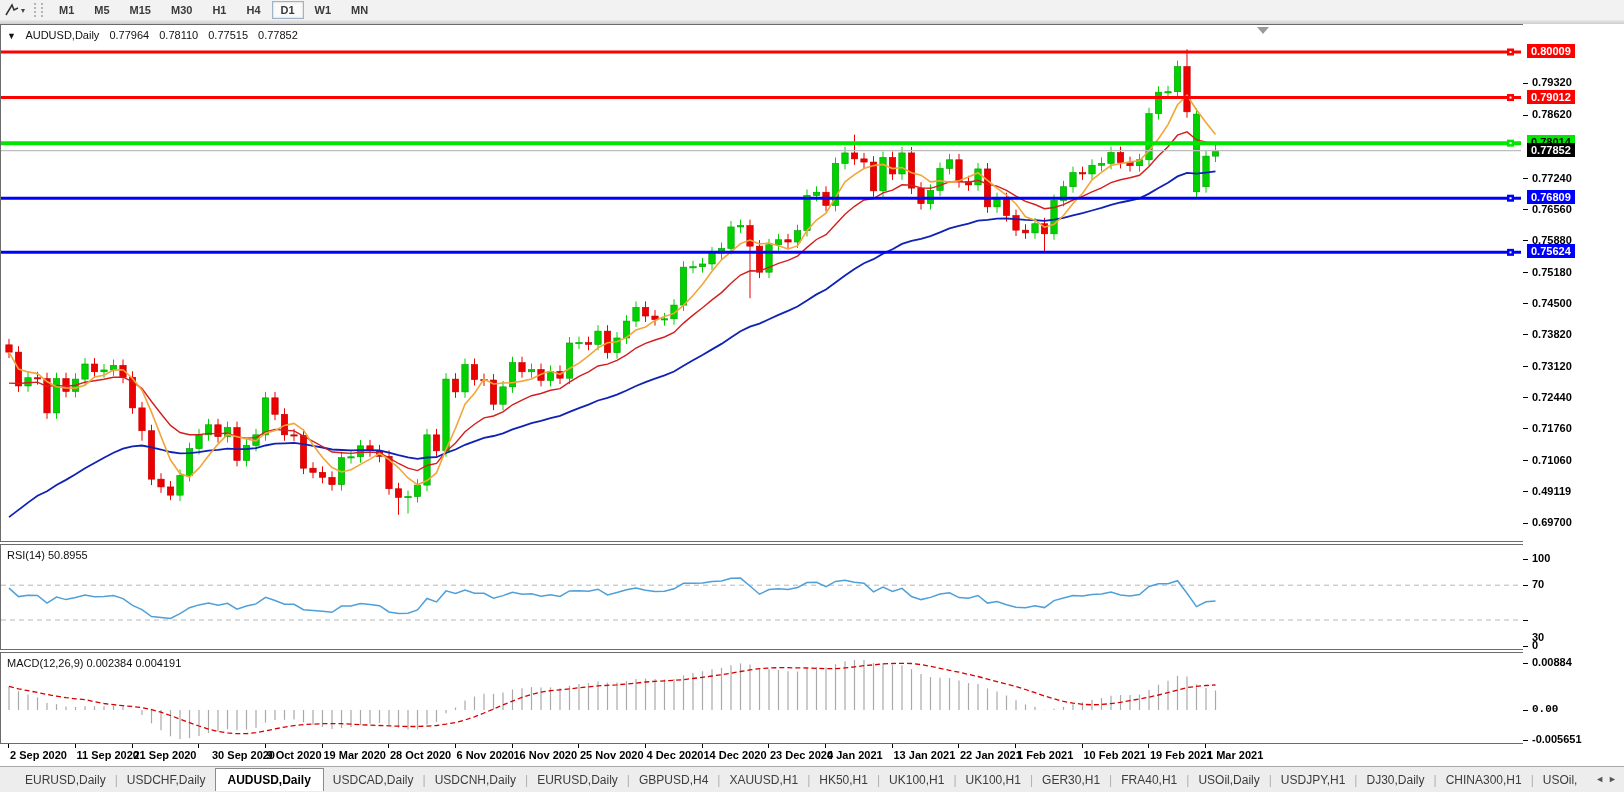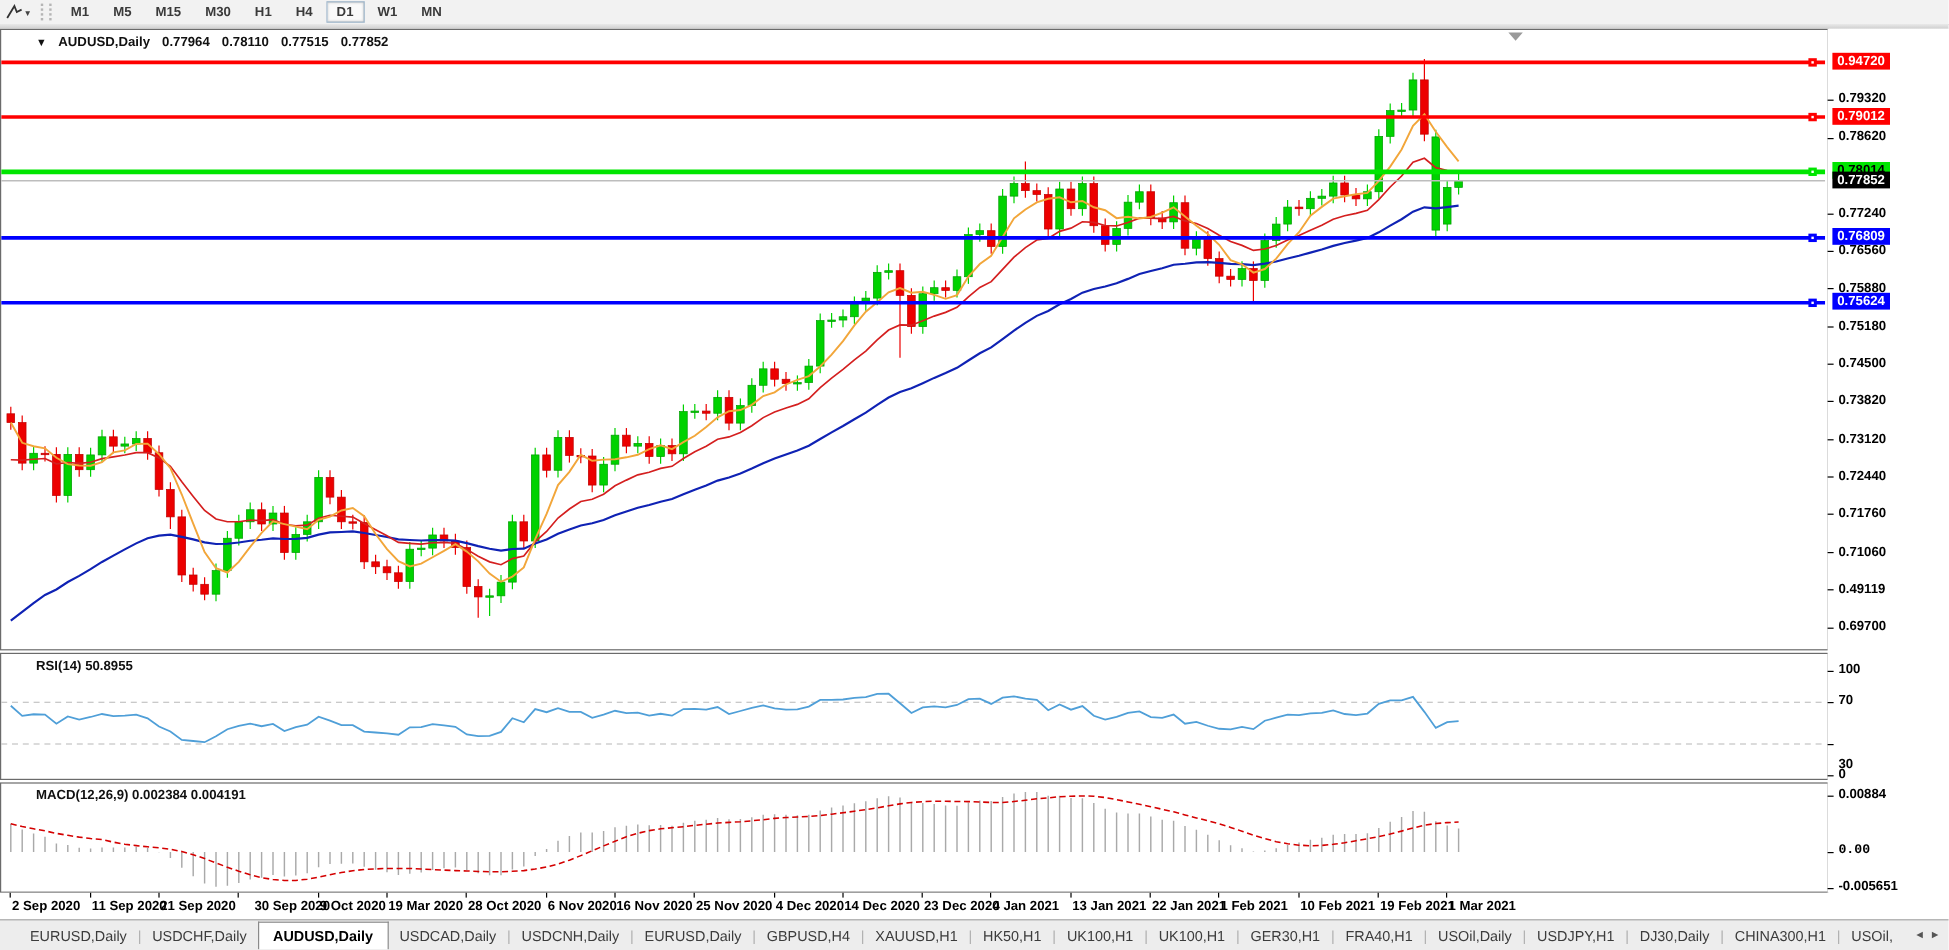--- a/index.html
+++ b/index.html
@@ -14,21 +14,21 @@
   .tf-btn{padding:2px 8px;margin:0 1px;font-weight:700;color:#3a3a3a;border:1px solid transparent;cursor:pointer;}
   .tf-btn.active{background:#fafafa;border:1px solid #9db4c8;box-shadow:inset 0 0 2px #bbb;}
   #strip{position:absolute;left:0;top:20px;width:1624px;height:4px;
          background:linear-gradient(#e9e9e9,#cfcfcf);}
   
   .pane{position:absolute;left:0;background:#fff;border:1px solid #6b6b6b;}
   #main-pane{top:24px;width:1522px;height:516px;}
   #rsi-pane{top:544px;width:1522px;height:104px;}
   #macd-pane{top:652px;width:1522px;height:90px;}
   .pane svg{position:absolute;left:0;top:0;}
-  .pane-label{position:absolute;left:6px;top:4px;font-size:11px;font-weight:700;color:#111;white-space:nowrap;z-index:5;margin-left:23px;}
+  .pane-label{position:absolute;left:6px;top:4px;font-size:11px;font-weight:400;color:#111;white-space:nowrap;z-index:5;}
   #chart-header span{margin-right:7px;}
   #shift-marker{position:absolute;left:1256px;top:2px;width:0;height:0;
       border-left:6px solid transparent;border-right:6px solid transparent;border-top:7px solid #9a9a9a;}
   
   #price-axis{position:absolute;left:1523px;top:24px;width:101px;height:720px;background:#fff;}
   .ax-label{position:absolute;left:9px;font-size:11px;font-weight:700;color:#000;white-space:nowrap;}
   .ax-tick{position:absolute;left:0;width:5px;height:1px;background:#000;}
   .badge{position:absolute;left:4px;font-size:11px;font-weight:700;padding:1px 4px 1px 4px;white-space:nowrap;}
   
   #time-axis{position:absolute;left:0;top:744px;width:1624px;height:22px;background:#fff;}
@@ -515,21 +515,21 @@
       <div class="ax-tick" style="top: 373.328px;"></div>
       <div class="ax-label" style="top: 366.828px;">0.72440</div>
       <div class="ax-tick" style="top: 404.397px;"></div>
       <div class="ax-label" style="top: 397.897px;">0.71760</div>
       <div class="ax-tick" style="top: 436.38px;"></div>
       <div class="ax-label" style="top: 429.88px;">0.71060</div>
       <div class="ax-tick" style="top: 467.449px;"></div>
       <div class="ax-label" style="top: 460.949px;">0.49119</div>
       <div class="ax-tick" style="top: 498.518px;"></div>
       <div class="ax-label" style="top: 492.018px;">0.69700</div>
-      <div class="badge" style="top: 20px; background: rgb(255, 0, 0); color: rgb(255, 255, 255);">0.94720</div>
+      <div class="badge" style="top: 20px; background: rgb(255, 0, 0); color: rgb(255, 255, 255);">0.80009</div>
       <div class="badge" style="top: 65.5529px; background: rgb(255, 0, 0); color: rgb(255, 255, 255);">0.79012</div>
       <div class="badge" style="top: 111.152px; background: rgb(0, 230, 0); color: rgb(0, 0, 0);">0.78014</div>
       <div class="badge" style="top: 166.208px; background: rgb(0, 0, 255); color: rgb(255, 255, 255);">0.76809</div>
       <div class="badge" style="top: 220.351px; background: rgb(0, 0, 255); color: rgb(255, 255, 255);">0.75624</div>
       <div class="badge" style="top: 118.553px; background: rgb(0, 0, 0); color: rgb(255, 255, 255);">0.77852</div>
       <div class="ax-tick" style="top: 534.6px;"></div>
       <div class="ax-label" style="top: 528.1px;">100</div>
       <div class="ax-tick" style="top: 560.7px;"></div>
       <div class="ax-label" style="top: 554.2px;">70</div>
       <div class="ax-tick" style="top: 595.5px;"></div>

